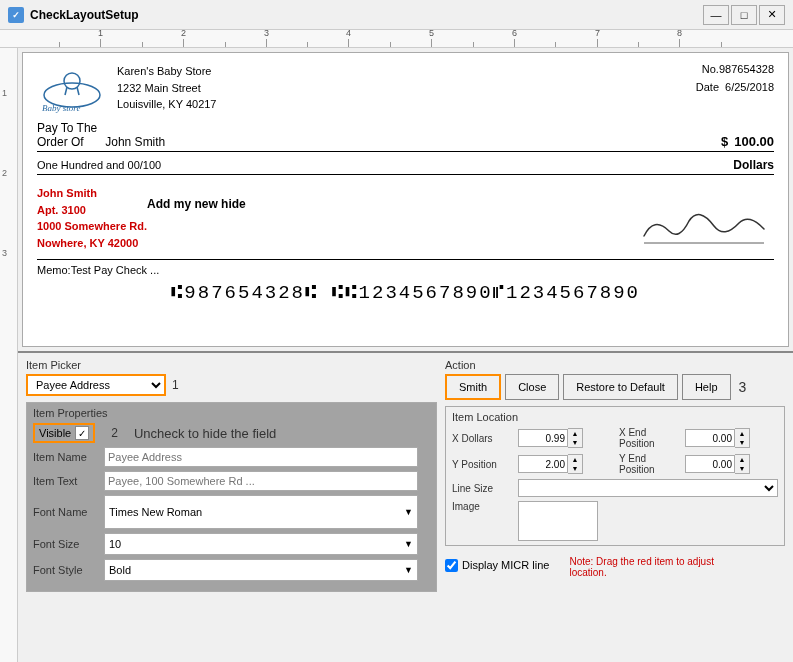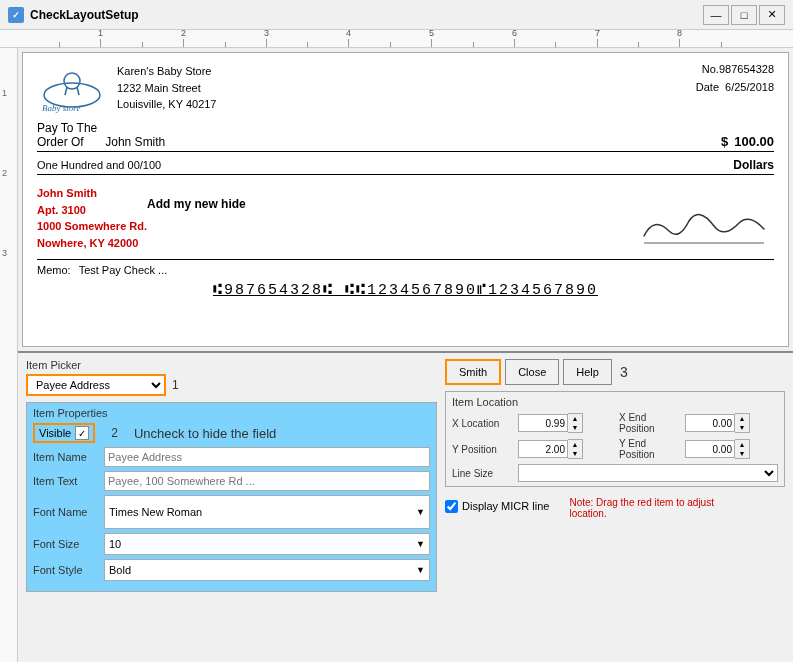--- a/index.html
+++ b/index.html
@@ -226,34 +226,33 @@
     }
 
     .signature-svg {
       width: 140px;
       height: 50px;
     }
 
     .check-memo-row {
       display: flex;
       align-items: center;
-      gap: 8px;
+      gap: 0;
       margin-top: 8px;
       font-size: 11px;
       border-top: 1px solid #000;
       padding-top: 4px;
     }
 
     .micr-line {
       font-family: 'Courier New', monospace;
-      font-size: 15px;
+      font-size: 19px;
       margin-top: 6px;
       letter-spacing: 2px;
       text-align: center;
-      text-decoration: underline;
     }
 
     
     .bottom-panel {
       background: #f0f0f0;
       border-top: 2px solid #888;
       padding: 6px 8px;
       flex: 1;
     }
 
@@ -297,23 +296,23 @@
     }
 
     .badge-num {
       color: #333;
       font-size: 12px;
     }
 
     
     .group-box {
       border: 1px solid #aaa;
-      padding: 4px 6px 6px 6px;
+      padding: 4px 18px 6px 6px;
       margin-bottom: 4px;
-      background: #7dd3fc;
+      background: #a3a3a3;
     }
     .group-box-title {
       font-size: 11px;
       margin-bottom: 4px;
       color: #333;
     }
 
     .visible-row {
       display: flex;
       align-items: center;
@@ -746,35 +745,37 @@
                 <span style="font-size:11px;flex:1;">Bold</span>
                 <span style="font-size:9px;">▼</span>
               </div>
             </div>
           </div>
         </div>
 
         <div class="right-section">
 
           <div class="action-section">
+            <div class="section-label">Action</div>
             <div class="action-buttons">
               <button class="btn btn-save">Smith</button>
               <button class="btn">Close</button>
+              <button class="btn">Restore to Default</button>
               <button class="btn">Help</button>
               <span class="badge-3">3</span>
             </div>
           </div>
 
           <div class="item-location-group">
             <div class="group-box-title">Item Location</div>
 
             <div class="location-grid">
 
               <div class="location-row">
-                <span class="loc-label">X Location</span>
+                <span class="loc-label">X Dollars</span>
                 <div class="loc-input-group">
                   <input class="loc-input" type="text" value="0.99" style="">
                   <div class="loc-spinner">
                     <button class="spin-btn">▲</button>
                     <button class="spin-btn">▼</button>
                   </div>
                 </div>
               </div>
 
               <div class="location-row">
@@ -811,20 +812,24 @@
               </div>
             </div>
 
             <div class="line-size-row">
               <span class="loc-label">Line Size</span>
               <select class="line-size-select">
                 <option></option>
               </select>
             </div>
 
+            <div class="image-row">
+              <span class="loc-label">Image</span>
+              <div class="image-preview"></div>
+            </div>
           </div>
 
           <div class="micr-checkbox-row">
             <input type="checkbox" checked="" style="">
             <span style="font-size:11px;">Display MICR line</span>
             <span class="note-text" style="margin-left:16px;white-space:pre-line;">Note:  Drag the red item to adjust
 location.</span>
           </div>
 
         </div>

